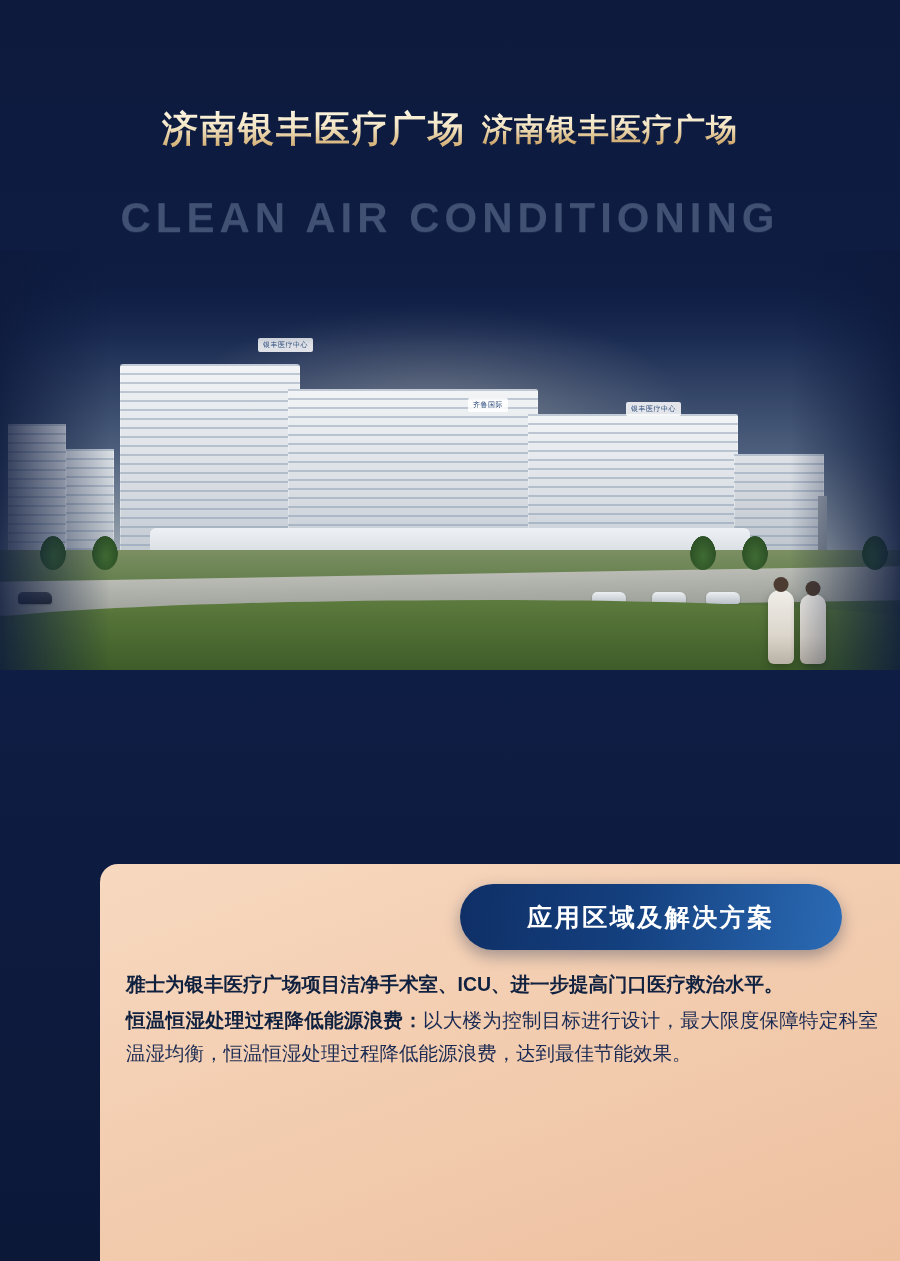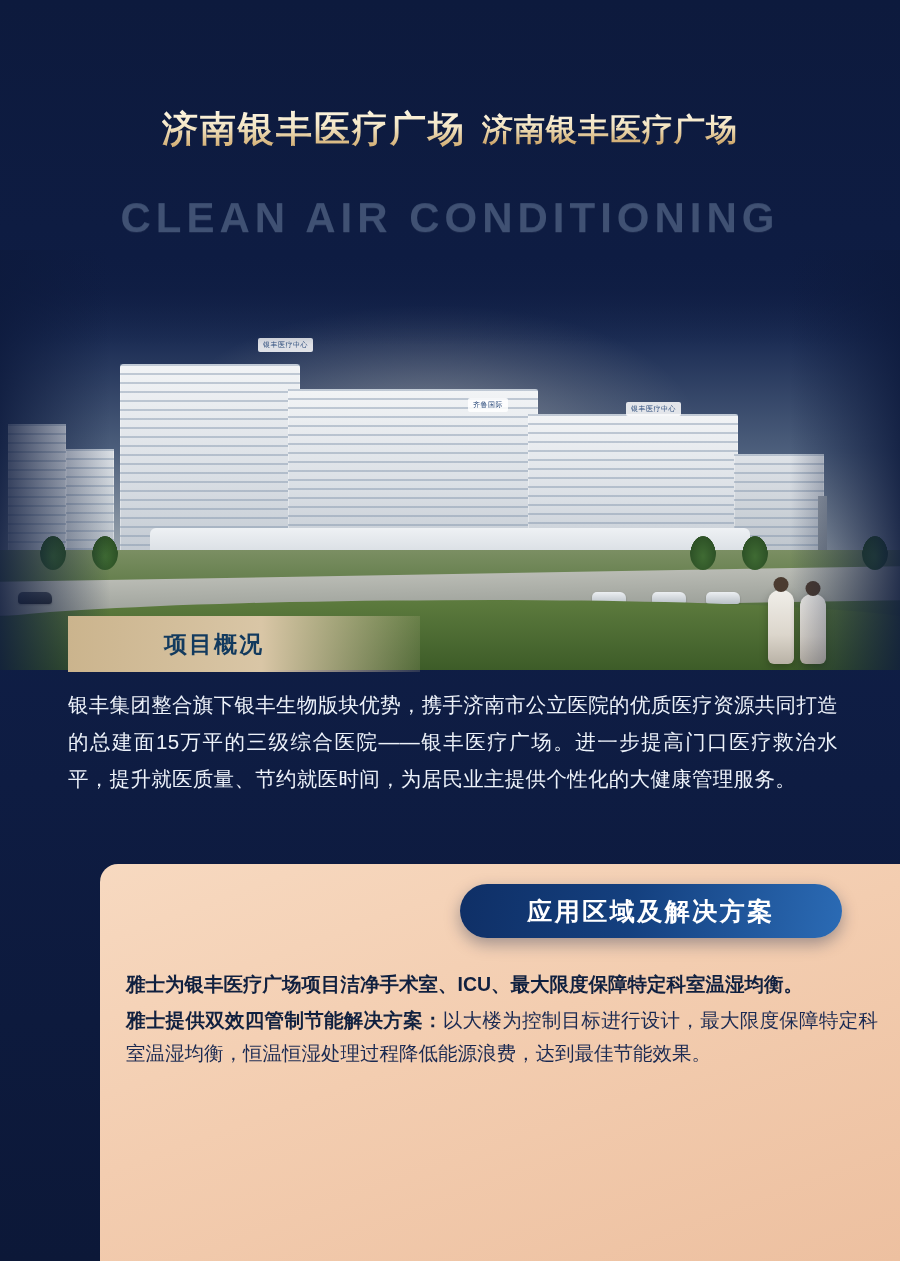--- a/index.html
+++ b/index.html
@@ -235,21 +235,21 @@
     width: 800px;
     height: 397px;
     background: linear-gradient(160deg, #f7d9c0 0%, #f3cdb0 45%, #edc0a0 100%);
     border-radius: 18px 0 0 0;
   }
   .pill {
     position: absolute;
     top: 884px;
     right: 58px;
     width: 382px;
-    height: 54px;
+    height: 66px;
     border-radius: 33px;
     background: linear-gradient(100deg, #0f2f66 0%, #14407f 45%, #2b6bb5 100%);
     box-shadow: 0 6px 16px rgba(10,30,70,0.35);
     display: flex;
     align-items: center;
     justify-content: center;
   }
   .pill-text {
     color: #ffffff;
     font-size: 25px;
@@ -314,32 +314,28 @@
 
     <div class="hero-lawn-front"></div>
     <div class="person" style="left:768px;"></div>
     <div class="person" style="left:800px; height:70px;"></div>
 
     <div class="hero-fade-top"></div>
     <div class="hero-fade-left"></div>
     <div class="hero-fade-right"></div>
   </div>
 
-  <div class="ribbon">
-    <span class="ribbon-text">项目概况</span>
-  </div>
-  <div class="overview">银丰集团整合旗下银丰生物版块优势，携手济南市公立医院的优质医疗资源共同打造的总建面15万平的三级综合医院——银丰医疗广场。进一步提高门口医疗救治水平，提升就医质量、节约就医时间，为居民业主提供个性化的大健康管理服务。</div>
 
   <div class="solution-card"></div>
   <div class="pill">
     <span class="pill-text">应用区域及解决方案</span>
   </div>
 
   <div class="sol-body">
     <p class="sol-p">
-      <span class="sol-strong">雅士为银丰医疗广场项目洁净手术室、ICU、最大限度保障特定科室温湿均衡。</span><span></span>
+      <span class="sol-strong">雅士为银丰医疗广场项目洁净手术室、ICU、进一步提高门口医疗救治水平。</span><span></span>
     </p>
     <p class="sol-p">
-      <span class="sol-strong">雅士提供双效四管制节能解决方案：</span><span>以大楼为控制目标进行设计，最大限度保障特定科室温湿均衡，恒温恒湿处理过程降低能源浪费，达到最佳节能效果。</span>
+      <span class="sol-strong">恒温恒湿处理过程降低能源浪费：</span><span>以大楼为控制目标进行设计，最大限度保障特定科室温湿均衡，恒温恒湿处理过程降低能源浪费，达到最佳节能效果。</span>
     </p>
   </div>
 
 </div>
 
 </body></html>

